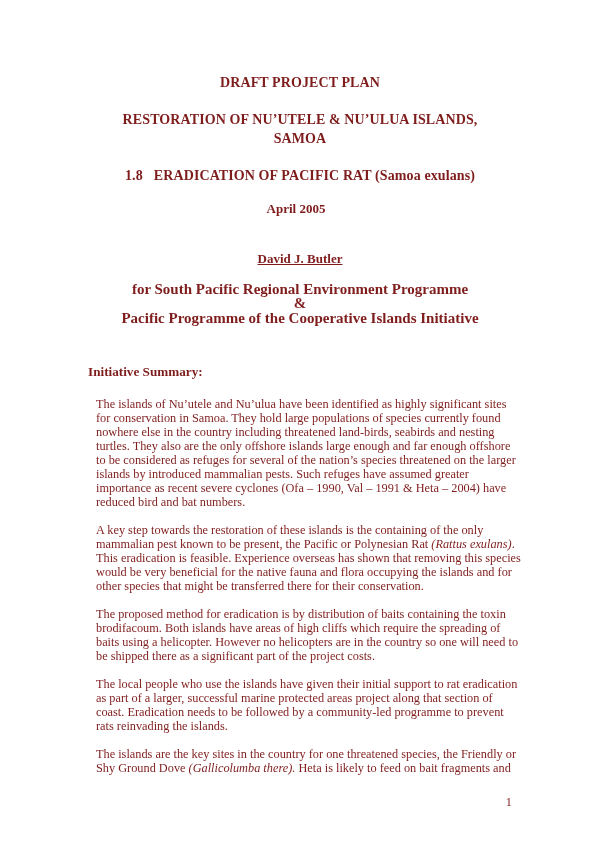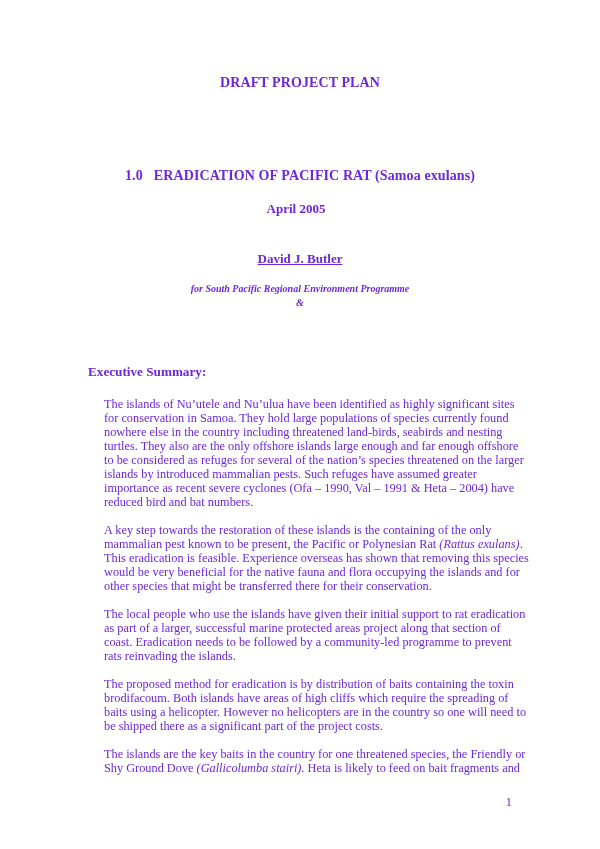--- a/index.html
+++ b/index.html
@@ -1,106 +1,110 @@
 <!DOCTYPE html>
 <html><head>
 <meta charset="utf-8">
 <style>
   html, body { margin: 0; padding: 0; background: #ffffff; }
   .page {
     position: relative;
     width: 600px;
     height: 849px;
     background: #ffffff;
-    color: #6d28d9;
+    color: #7f1d1d;
     font-family: "Liberation Serif", serif;
     overflow: hidden;
   }
   .abs { position: absolute; }
   .center { text-align: center; }
   .t-main {
     font-weight: bold;
     font-size: 14px;
     line-height: 19px;
     letter-spacing: 0.1px;
   }
   .t-sub {
     font-weight: bold;
     font-size: 13px;
     line-height: 15px;
   }
   .t-org {
     font-weight: bold;
-    font-size: 10px;
+    font-size: 15px;
     line-height: 14.3px;
-    font-style: italic;
   }
   .t-exec {
     font-weight: bold;
     font-size: 13.2px;
     line-height: 15px;
   }
   .body-copy {
     font-size: 12.3px;
     line-height: 14px;
   }
   p.para {
-    margin: 0 0 14px 16px;
+    margin: 0 0 14px 8px;
     white-space: pre-line; 
   }
   .section-number { margin-right: 11px; }
   .italic-run { font-style: italic; }
   .footer-num {
     font-size: 12.3px;
     line-height: 14px;
     text-align: right;
   }
 </style>
 </head>
 <body>
 
 <div class="page">
 
   <div class="abs center t-main" style="top:73px; left:88px; width:424px;">DRAFT PROJECT PLAN</div>
 
+  <div class="abs center t-main" style="top:110px; left:88px; width:424px;">
+    <div>RESTORATION OF NU’UTELE &amp; NU’ULUA ISLANDS,</div>
+    <div>SAMOA</div>
+  </div>
 
-  <div class="abs center t-main" style="top:166px; left:88px; width:424px;"><span class="section-number">1.0</span><span>ERADICATION OF PACIFIC RAT (Samoa exulans)</span></div>
+  <div class="abs center t-main" style="top:166px; left:88px; width:424px;"><span class="section-number">1.8</span><span>ERADICATION OF PACIFIC RAT (Samoa exulans)</span></div>
 
   <div class="abs center t-sub" style="top:201px; left:84px; width:424px;">April 2005</div>
 
   <div class="abs center t-sub" style="top:251px; left:88px; width:424px;text-decoration:underline;">David J. Butler</div>
 
   <div class="abs center t-org" style="top:282px; left:88px; width:424px;">
     <div>for South Pacific Regional Environment Programme</div>
     <div>&amp;</div>
+    <div>Pacific Programme of the Cooperative Islands Initiative</div>
   </div>
 
-  <div class="abs t-exec" style="top:364px; left:88px; width:452px;">Executive Summary:</div>
+  <div class="abs t-exec" style="top:364px; left:88px; width:452px;">Initiative Summary:</div>
 
   <div class="abs body-copy" style="top:397px; left:88px; width:460px;">
     <p class="para"><span>The islands of Nu’utele and Nu’ulua have been identified as highly significant sites
 for conservation in Samoa. They hold large populations of species currently found
 nowhere else in the country including threatened land-birds, seabirds and nesting
 turtles. They also are the only offshore islands large enough and far enough offshore
 to be considered as refuges for several of the nation’s species threatened on the larger
 islands by introduced mammalian pests. Such refuges have assumed greater
 importance as recent severe cyclones (Ofa – 1990, Val – 1991 &amp; Heta – 2004) have
 reduced bird and bat numbers.</span></p>
     <p class="para"><span>A key step towards the restoration of these islands is the containing of the only
 mammalian pest known to be present, the Pacific or Polynesian Rat </span><i class="italic-run">(Rattus exulans)</i><span>.
 This eradication is feasible. Experience overseas has shown that removing this species
 would be very beneficial for the native fauna and flora occupying the islands and for
 other species that might be transferred there for their conservation.</span></p>
+    <p class="para"><span>The proposed method for eradication is by distribution of baits containing the toxin
+brodifacoum. Both islands have areas of high cliffs which require the spreading of
+baits using a helicopter. However no helicopters are in the country so one will need to
+be shipped there as a significant part of the project costs.</span></p>
     <p class="para"><span>The local people who use the islands have given their initial support to rat eradication
 as part of a larger, successful marine protected areas project along that section of
 coast. Eradication needs to be followed by a community-led programme to prevent
 rats reinvading the islands.</span></p>
-    <p class="para"><span>The proposed method for eradication is by distribution of baits containing the toxin
-brodifacoum. Both islands have areas of high cliffs which require the spreading of
-baits using a helicopter. However no helicopters are in the country so one will need to
-be shipped there as a significant part of the project costs.</span></p>
-    <p class="para"><span>The islands are the key baits in the country for one threatened species, the Friendly or
-Shy Ground Dove </span><i class="italic-run">(Gallicolumba stairi).</i><span> Heta is likely to feed on bait fragments and</span></p>
+    <p class="para"><span>The islands are the key sites in the country for one threatened species, the Friendly or
+Shy Ground Dove </span><i class="italic-run">(Gallicolumba there).</i><span> Heta is likely to feed on bait fragments and</span></p>
   </div>
 
   <div class="abs footer-num" style="top:795px; left:88px; width:424px;">1</div>
 
 </div>
 
 </body></html>

